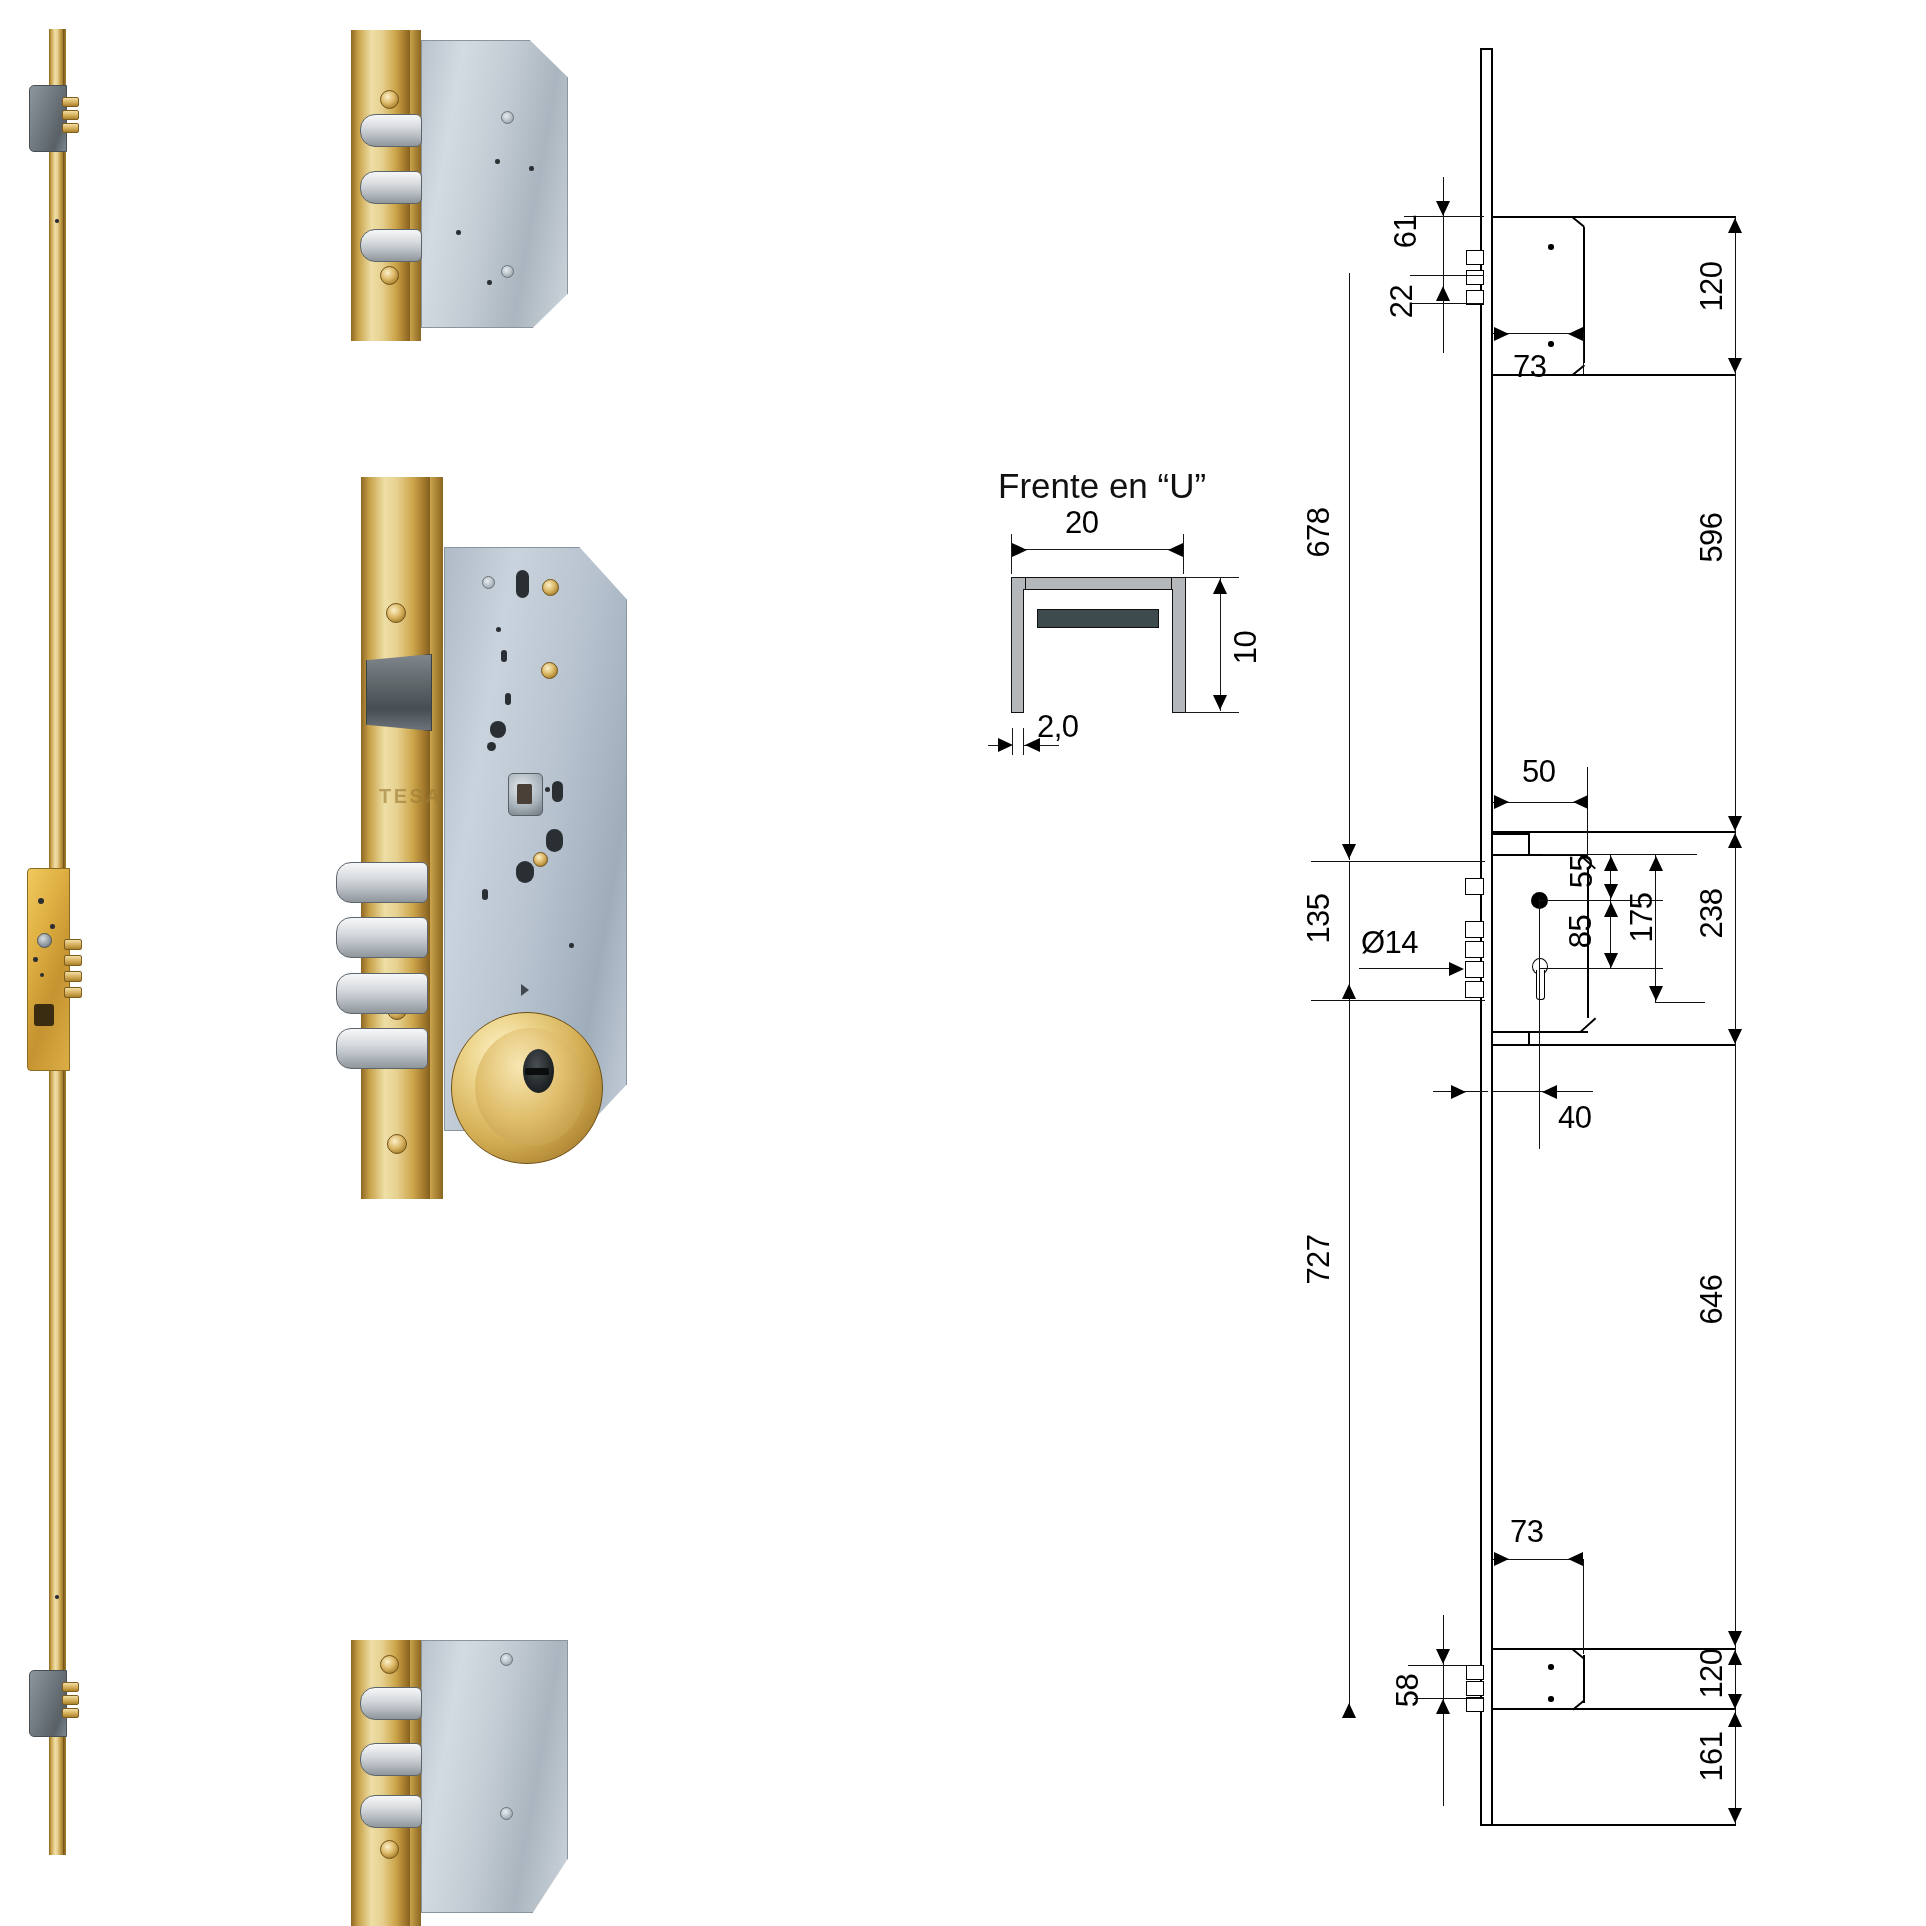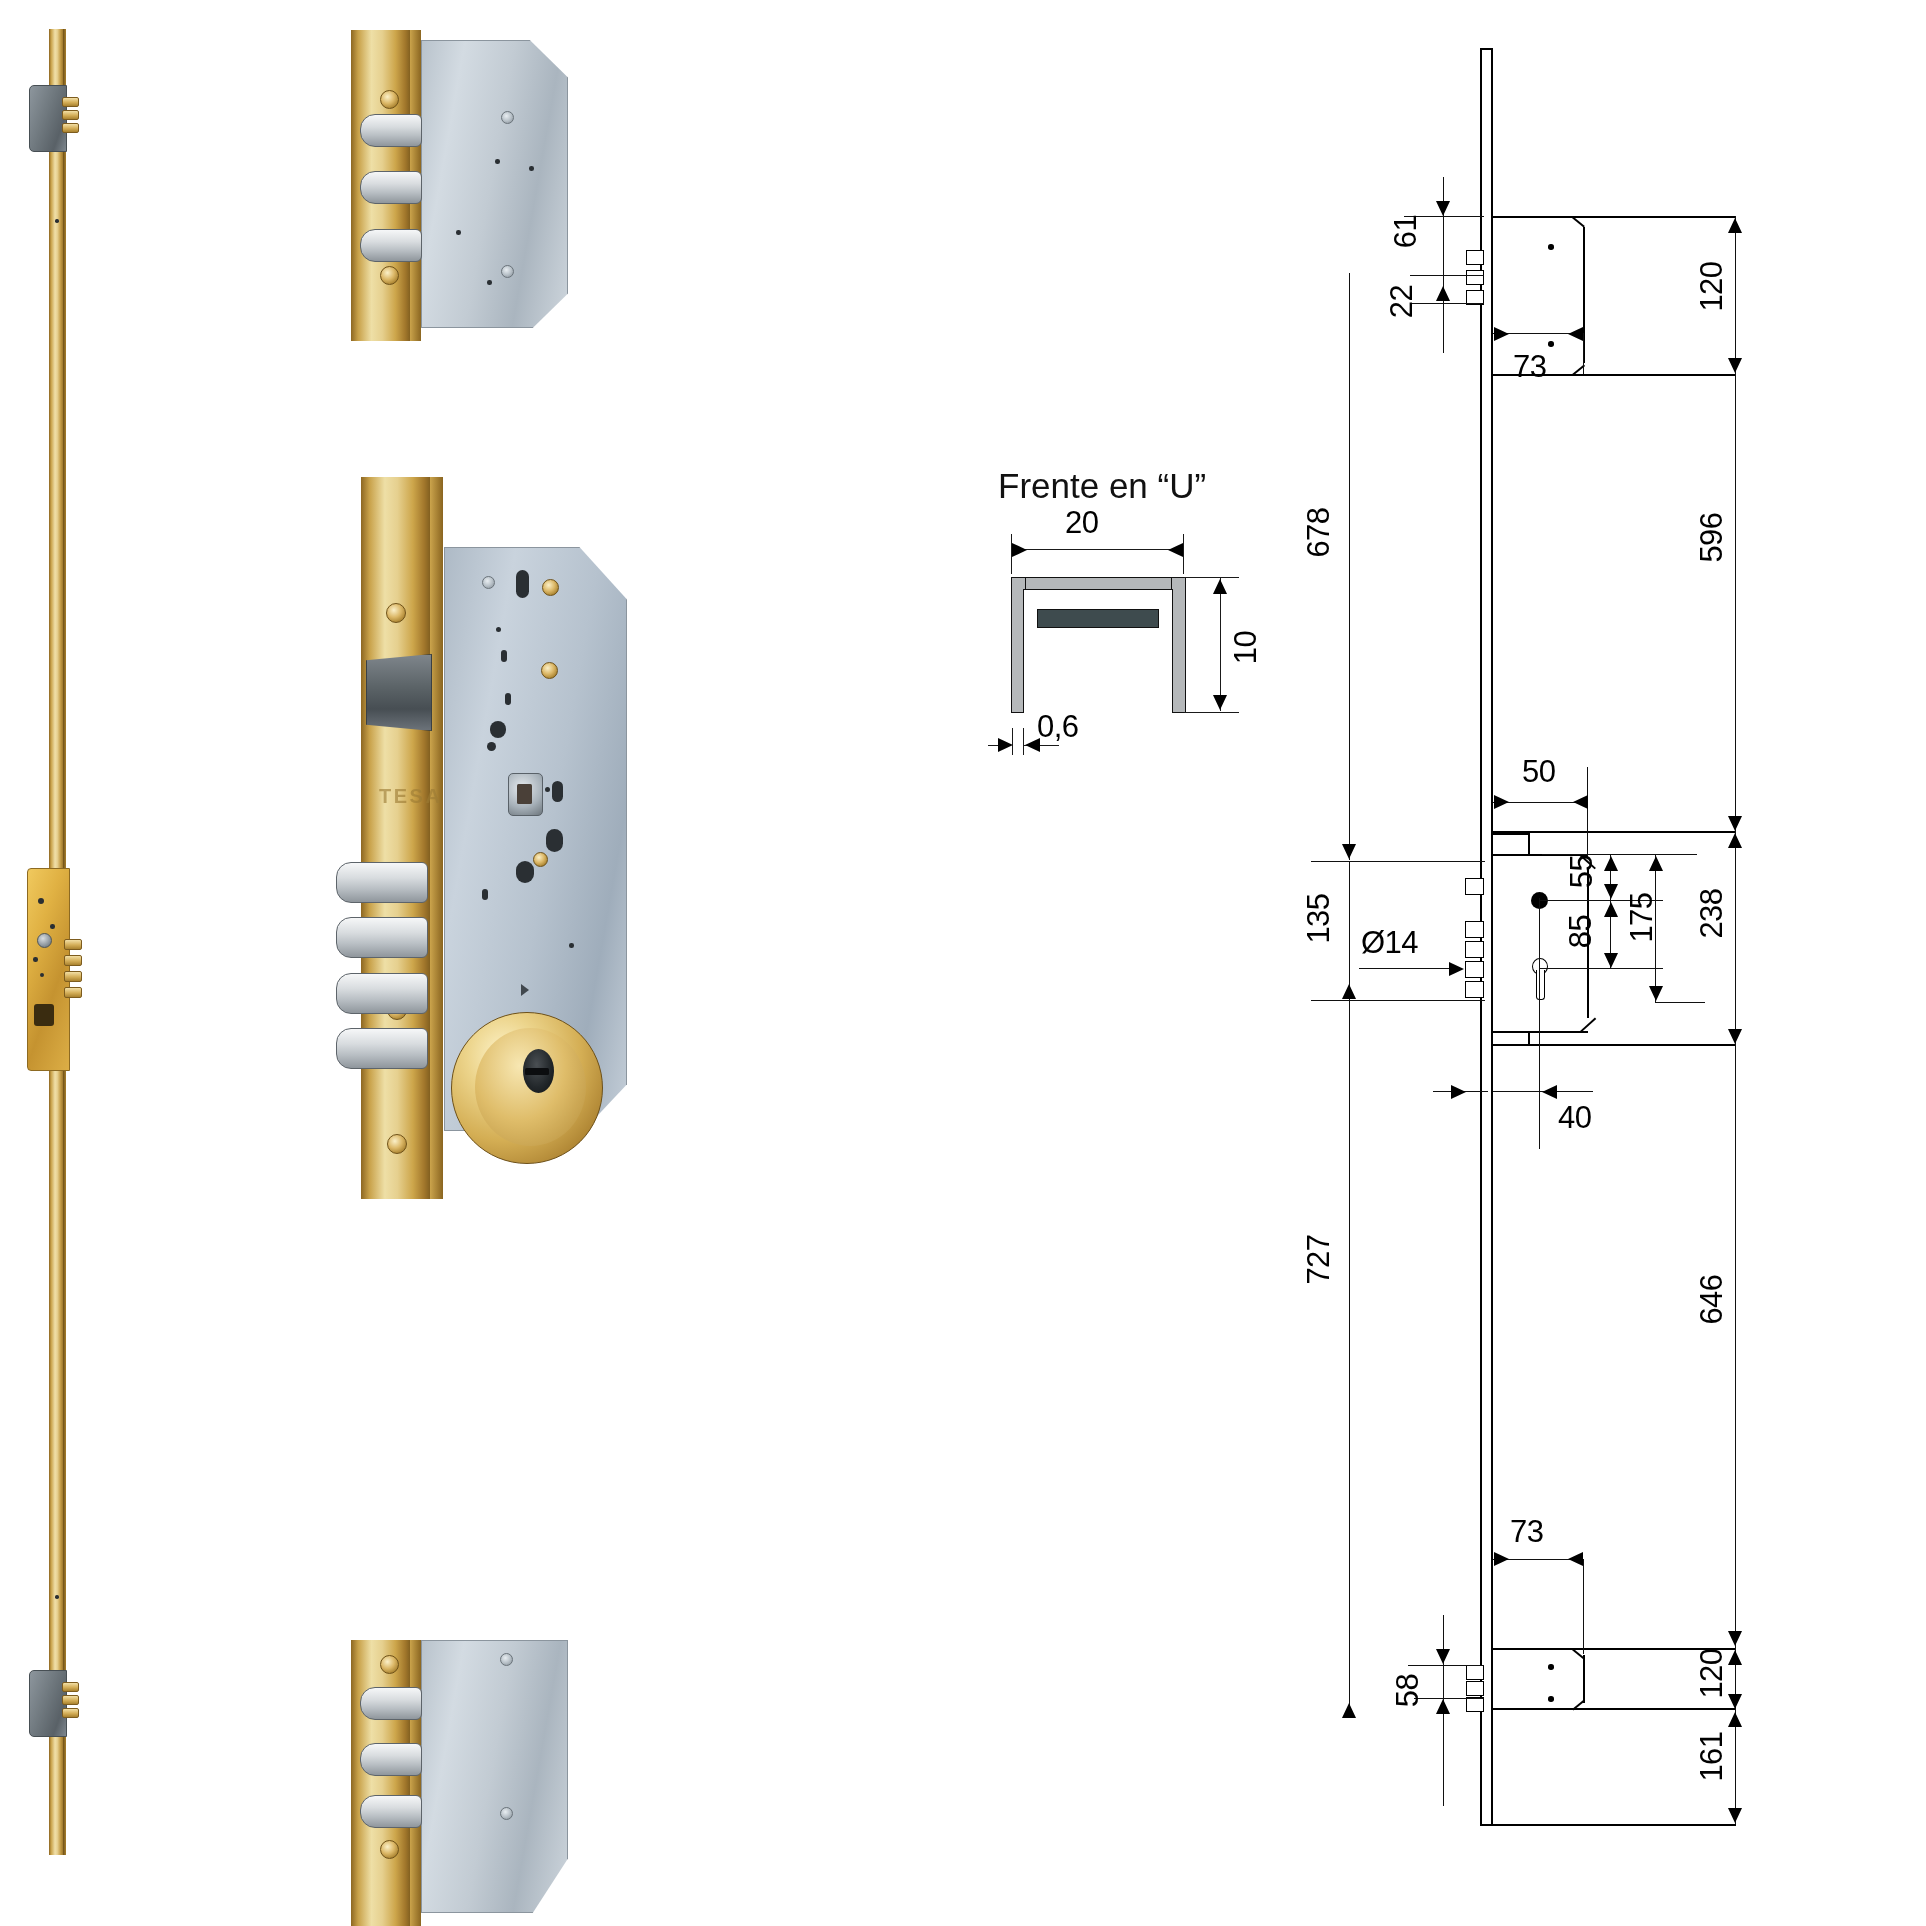--- a/index.html
+++ b/index.html
@@ -224,21 +224,21 @@
 
       <div class="uprof-bar" style="left:64px;top:143px;width:120px;height:17px;"></div>
 
       <div class="thinh" style="left:211px;top:111px;width:55px;"></div>
       <div class="thinh" style="left:211px;top:246px;width:55px;"></div>
       <div class="thinv" style="left:247px;top:111px;height:134px;"></div>
       <div class="ar ar-up" style="left:240px;top:113px;"></div>
       <div class="ar ar-dn" style="left:240px;top:229px;"></div>
       <div class="dimtxt rot" style="left:256px;top:166px;">10</div>
 
-      <div class="dimtxt" style="left:64px;top:245px;">0,6</div>
+      <div class="dimtxt" style="left:64px;top:245px;">2,0</div>
       <div class="thinv" style="left:39px;top:262px;height:27px;"></div>
       <div class="thinv" style="left:50px;top:262px;height:27px;"></div>
       <div class="thinh" style="left:15px;top:279px;width:23px;"></div>
       <div class="thinh" style="left:51px;top:279px;width:35px;"></div>
       <div class="ar ar-rt" style="left:25px;top:272px;"></div>
       <div class="ar ar-lf" style="left:52px;top:272px;"></div>
   </div>
 
   <div class="abs" style="left:0px;top:0px;width:1926px;height:1926px;">
 

